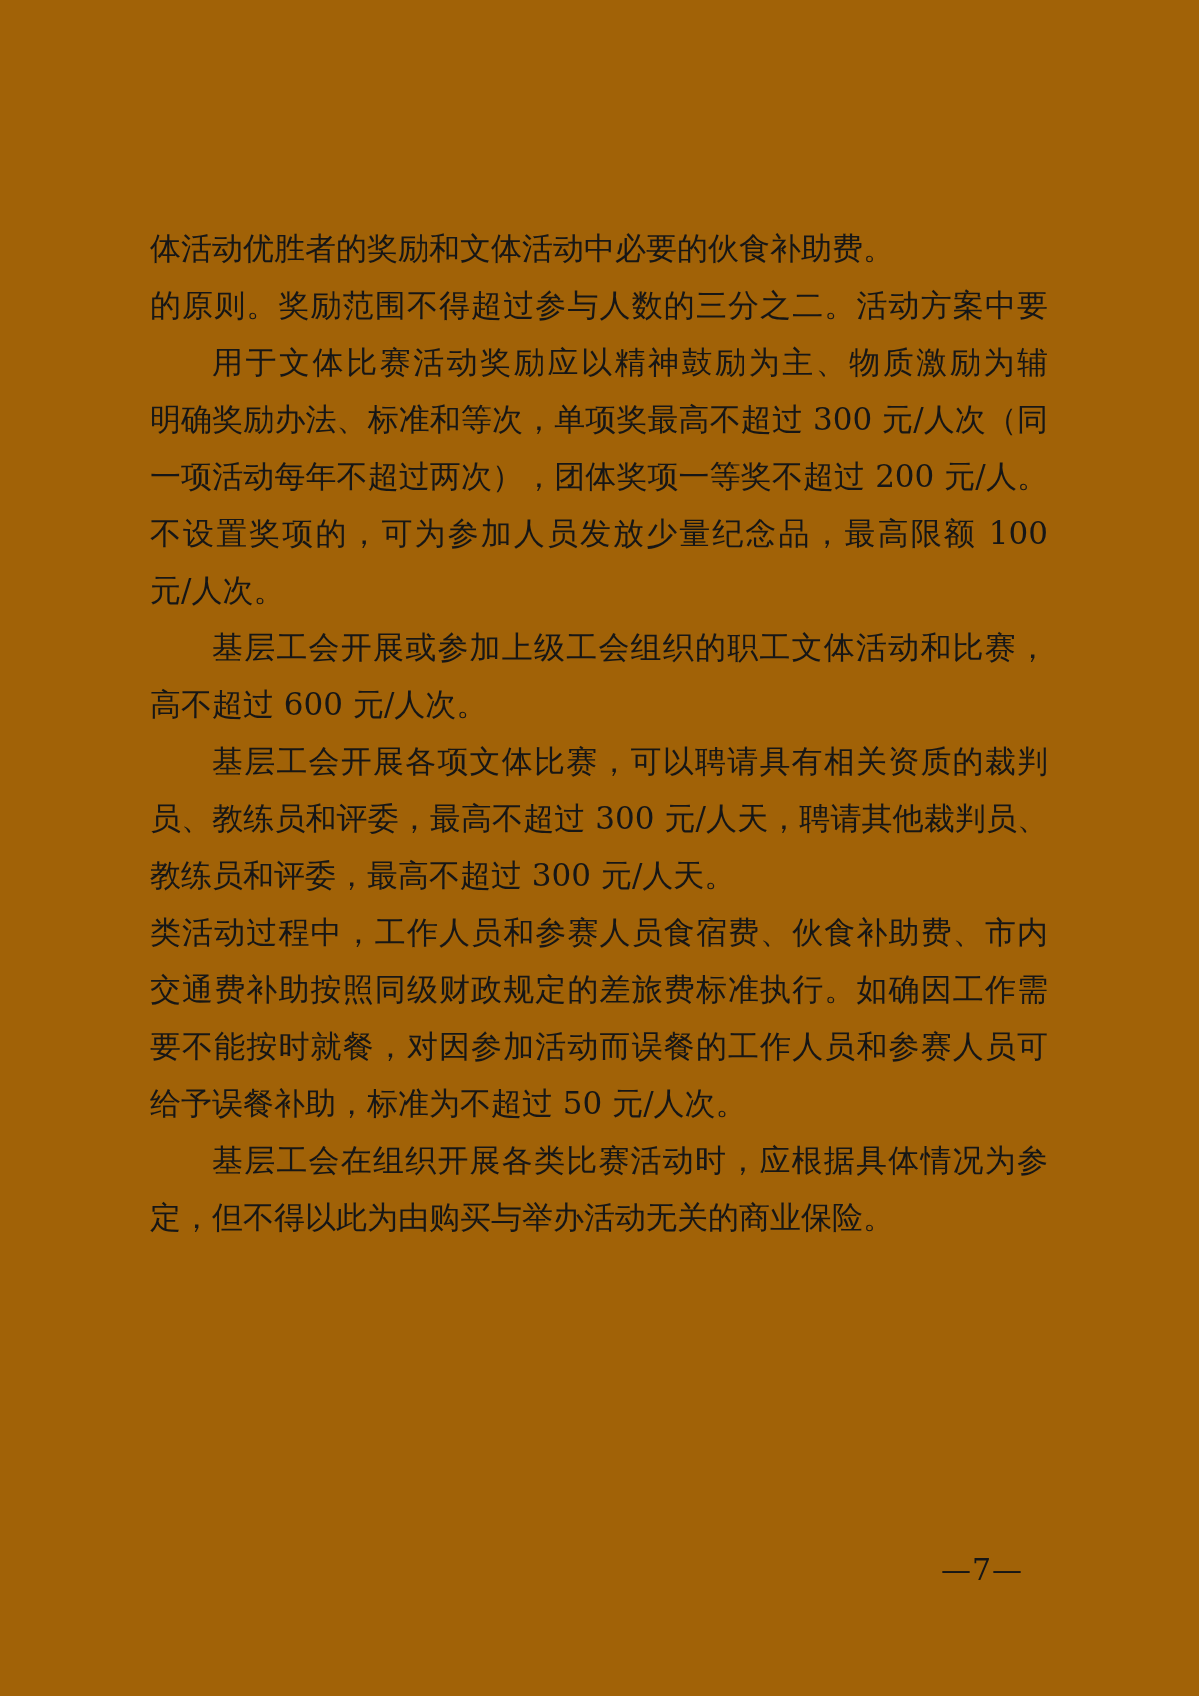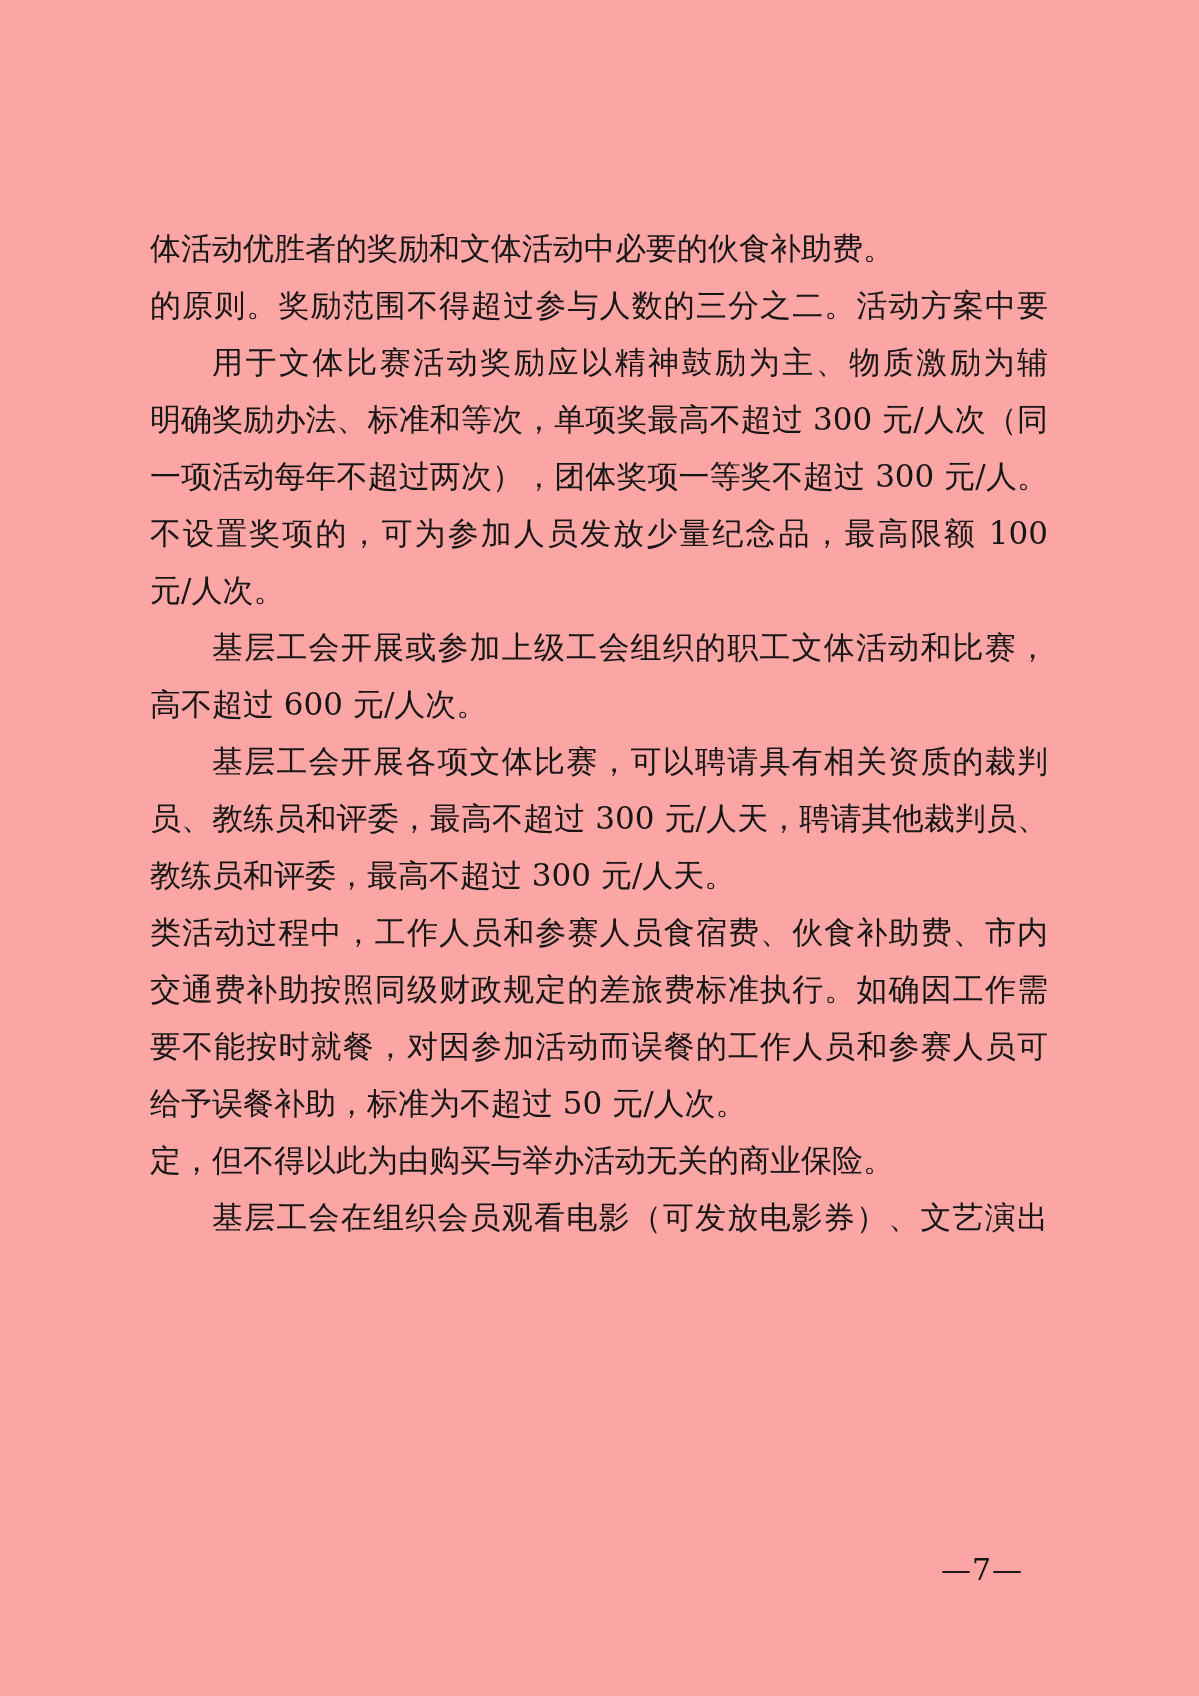--- a/index.html
+++ b/index.html
@@ -7,21 +7,21 @@
     width: 1199px;
     height: 1696px;
     background: #ffffff;
     font-family: "DejaVu Serif", "Liberation Serif", serif;
   }
   .page {
     position: absolute;
     top: 0; left: 0;
     width: 1199px;
     height: 1696px;
-    background: #fca5a5;
+    background: #a16207;
     color: #161616;
     overflow: hidden;
   }
   .textblock {
     position: absolute;
     left: 150px;
     top: 220px;
     width: 898px;
   }
   .line {
@@ -49,29 +49,29 @@
 </style>
 </head>
 <body>
 
 <div class="page">
   <div class="textblock" id="textblock">
       <div class="line">体活动优胜者的奖励和文体活动中必要的伙食补助费。</div>
       <div class="line fill">的原则。奖励范围不得超过参与人数的三分之二。活动方案中要</div>
       <div class="line indent fill">用于文体比赛活动奖励应以精神鼓励为主、物质激励为辅</div>
       <div class="line fill">明确奖励办法、标准和等次，单项奖最高不超过 300 元/人次（同</div>
-      <div class="line fill">一项活动每年不超过两次），团体奖项一等奖不超过 300 元/人。</div>
+      <div class="line fill">一项活动每年不超过两次），团体奖项一等奖不超过 200 元/人。</div>
       <div class="line fill">不设置奖项的，可为参加人员发放少量纪念品，最高限额 100</div>
       <div class="line">元/人次。</div>
       <div class="line indent fill">基层工会开展或参加上级工会组织的职工文体活动和比赛，</div>
       <div class="line">高不超过 600 元/人次。</div>
       <div class="line indent fill">基层工会开展各项文体比赛，可以聘请具有相关资质的裁判</div>
       <div class="line fill">员、教练员和评委，最高不超过 300 元/人天，聘请其他裁判员、</div>
       <div class="line">教练员和评委，最高不超过 300 元/人天。</div>
       <div class="line fill">类活动过程中，工作人员和参赛人员食宿费、伙食补助费、市内</div>
       <div class="line fill">交通费补助按照同级财政规定的差旅费标准执行。如确因工作需</div>
       <div class="line fill">要不能按时就餐，对因参加活动而误餐的工作人员和参赛人员可</div>
       <div class="line">给予误餐补助，标准为不超过 50 元/人次。</div>
+      <div class="line indent fill">基层工会在组织开展各类比赛活动时，应根据具体情况为参</div>
       <div class="line">定，但不得以此为由购买与举办活动无关的商业保险。</div>
-      <div class="line indent fill">基层工会在组织会员观看电影（可发放电影券）、文艺演出</div>
     </div>
   <div class="page-number">—7—</div>
 </div>
 
 </body></html>

